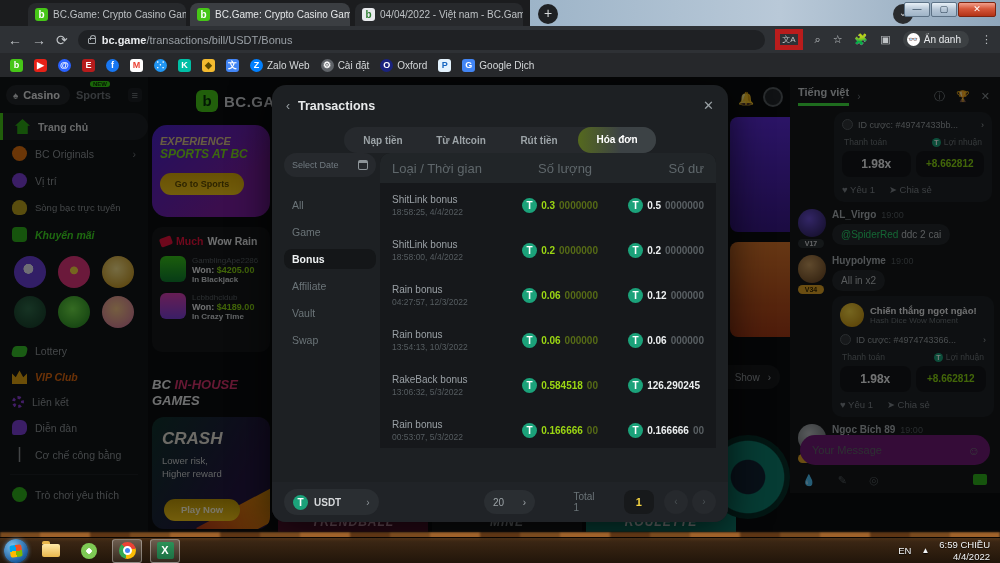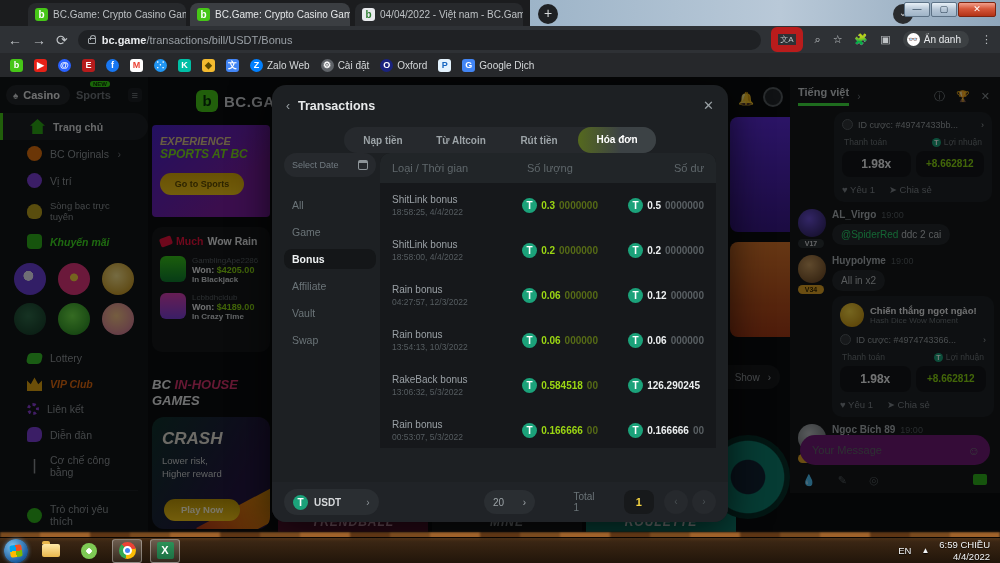--- a/index.html
+++ b/index.html
@@ -54,21 +54,21 @@
   
   .sb { position:absolute; left:0; top:0; width:148px; height:455px; background:#121517; }
   .sbtop { display:flex; align-items:center; gap:6px; padding:8px 6px; }
   .cas { background:#23272a; border-radius:14px; padding:4px 10px 4px 7px; display:flex; gap:5px;
     align-items:center; color:#e7e9ea; font-weight:bold; font-size:11px; }
   .spade { color:#cfd3d6; font-size:10px; }
   .spt { position:relative; color:#6f767b; font-weight:bold; font-size:11px; display:flex; gap:4px; align-items:center;}
   .spt .nb { position:absolute; top:-8px; left:14px; background:#35d612; color:#0c2a05; font-size:6px;
     font-weight:bold; border-radius:4px; padding:0 3px; }
   .burger { margin-left:auto; color:#7d8488; font-size:11px; background:#1d2124; border-radius:4px; padding:1px 4px;}
-  .sbi { display:flex; align-items:center; gap:8px; padding:6px 27px; font-size:10.5px; color:#8d9498; }
+  .sbi { display:flex; align-items:center; gap:8px; padding:6px 12px; font-size:10.5px; color:#8d9498; }
   .sbi.active { background:#1d2124; border-radius:0 14px 14px 0; color:#d7dadc; font-weight:bold;
     border-left:3px solid #46c617; }
   .sbi.promo { color:#3fdc23; font-weight:bold; font-style:italic; }
   .sbi.vip { color:#e06910; font-weight:bold; font-style:italic; }
   .sbi .chev { margin-left:auto; color:#6f767b; }
   .ic16 { width:15px; height:15px; flex:none; border-radius:4px; }
   .i-house { background:#2da816; clip-path:polygon(50% 0,100% 45%,85% 45%,85% 100%,15% 100%,15% 45%,0 45%); border-radius:0;}
   .i-dice { background:#e0720f; border-radius:50%; }
   .i-loc { background:#7b3fd6; border-radius:50%; }
   .i-live { background:#bba21f; border-radius:50% 50% 40% 40%; }
@@ -86,21 +86,21 @@
   
   .logo { position:absolute; left:196px; top:13px; display:flex; align-items:center; gap:6px; }
   .logob { width:22px; height:22px; border-radius:6px; background:#46c617; color:#05300a; font-weight:bold;
     font-size:15px; text-align:center; line-height:22px; }
   .logotx { color:#caced1; font-weight:bold; font-size:15px; letter-spacing:.5px; }
   .hbell { position:absolute; left:738px; top:14px; color:#868d91; font-size:13px; }
   .hcoin { position:absolute; left:763px; top:10px; width:20px; height:20px; border-radius:50%;
     background:#23272a; border:2px solid #565d61; }
 
   
-  .banner { position:absolute; left:152px; top:48px; width:118px; height:92px; border-radius:4px;
+  .banner { position:absolute; left:152px; top:48px; width:118px; height:92px; border-radius:15px;
     background:linear-gradient(135deg,#4a22c8,#7b1fa2 70%); padding:10px 8px; }
   .bl1 { color:#d8c28a; font-weight:bold; font-style:italic; font-size:11px; }
   .bl2 { color:#7edc1f; font-weight:bold; font-style:italic; font-size:12px; }
   .bbtn { margin-top:12px; width:84px; height:22px; border-radius:12px; background:linear-gradient(#d9a90a,#f0c419);
     color:#5d4b02; font-size:9px; font-weight:bold; text-align:center; line-height:22px; }
   .wins { position:absolute; left:152px; top:150px; width:118px; height:125px; border-radius:10px;
     background:#15181a; padding:8px; }
   .wtit { font-size:10.5px; font-weight:bold; color:#e7e9ea; display:flex; gap:4px; align-items:center;}
   .wtit .much { color:#e9113c; }
   .wtag { width:12px; height:9px; background:#e9113c; border-radius:2px; transform:rotate(-20deg); }
@@ -195,22 +195,22 @@
     background:linear-gradient(90deg,#55691e,#3c4245 55%); }
   .mleft { position:absolute; left:12px; top:68px; width:92px; }
   .seldate { height:24px; background:#26292d; border-radius:13px; display:flex; align-items:center;
     justify-content:space-between; padding:0 8px; color:#717a80; font-size:9px; }
   .cal { width:10px; height:10px; border:1px solid #8d9498; border-radius:2px; border-top-width:3px;}
   .flist { margin-top:18px; display:flex; flex-direction:column; gap:7px; }
   .fitem { font-size:10.5px; color:#6b7478; padding:4px 8px; }
   .fitem.active { background:#141618; border-radius:8px; color:#eef1f2; font-weight:bold; }
   .mtable { position:absolute; left:108px; top:68px; width:336px; height:295px; background:#16181b;
     border-radius:10px 10px 0 0; overflow:hidden; }
-  .thead { height:30px; background:#212528; display:flex; align-items:center; font-size:11px; color:#5f676b;
-    padding:0 12px; }
+  .thead { height:30px; background:#212528; display:flex; align-items:center; font-size:13px; color:#5f676b;
+    padding:0 12px;gap:11px; }
   .th1 { width:135px; } .th2 { width:110px; } .th3 { flex:1; text-align:right; }
   .trow { height:45px; display:flex; align-items:center; padding:0 12px; }
   .ttype { width:135px; }
   .ttype .t1 { color:#9aa0a5; font-size:10px; }
   .ttype .t2 { color:#565d61; font-size:8.5px; margin-top:2px; }
   .tamt { width:110px; display:flex; align-items:center; gap:4px; }
   .tbal { flex:1; display:flex; align-items:center; gap:4px; justify-content:flex-end; }
   .tcoin { width:15px; height:15px; border-radius:50%; background:#1ba27a; color:#fff; font-size:10px;
     font-weight:bold; text-align:center; line-height:15px; flex:none; }
   .ab { color:#9bd613; font-weight:bold; font-size:10px; }
@@ -289,21 +289,21 @@
 
   <div class="toolbar">
     <span class="navic">←</span>
     <span class="navic">→</span>
     <span class="navic">⟳</span>
     <div class="omni">
       <span class="lock"></span>
       <span><span class="dom">bc.game</span><span class="pth">/transactions/bill/USDT/Bonus</span></span>
     </div>
     <div class="ric">
-      <span style="border:7px solid #b91c1c;border-radius:6px;padding:0 2px;font-size:8px;">文A</span>
+      <span style="border:5px solid #b91c1c;border-radius:0;padding:0 2px;font-size:8px;">文A</span>
       <span>⌕</span>
       <span>☆</span>
       <span>🧩</span>
       <span>▣</span>
       <span class="incog">
         <span class="ball">👓</span>
         <span>Ẩn danh</span>
       </span>
       <span>⋮</span>
     </div>

